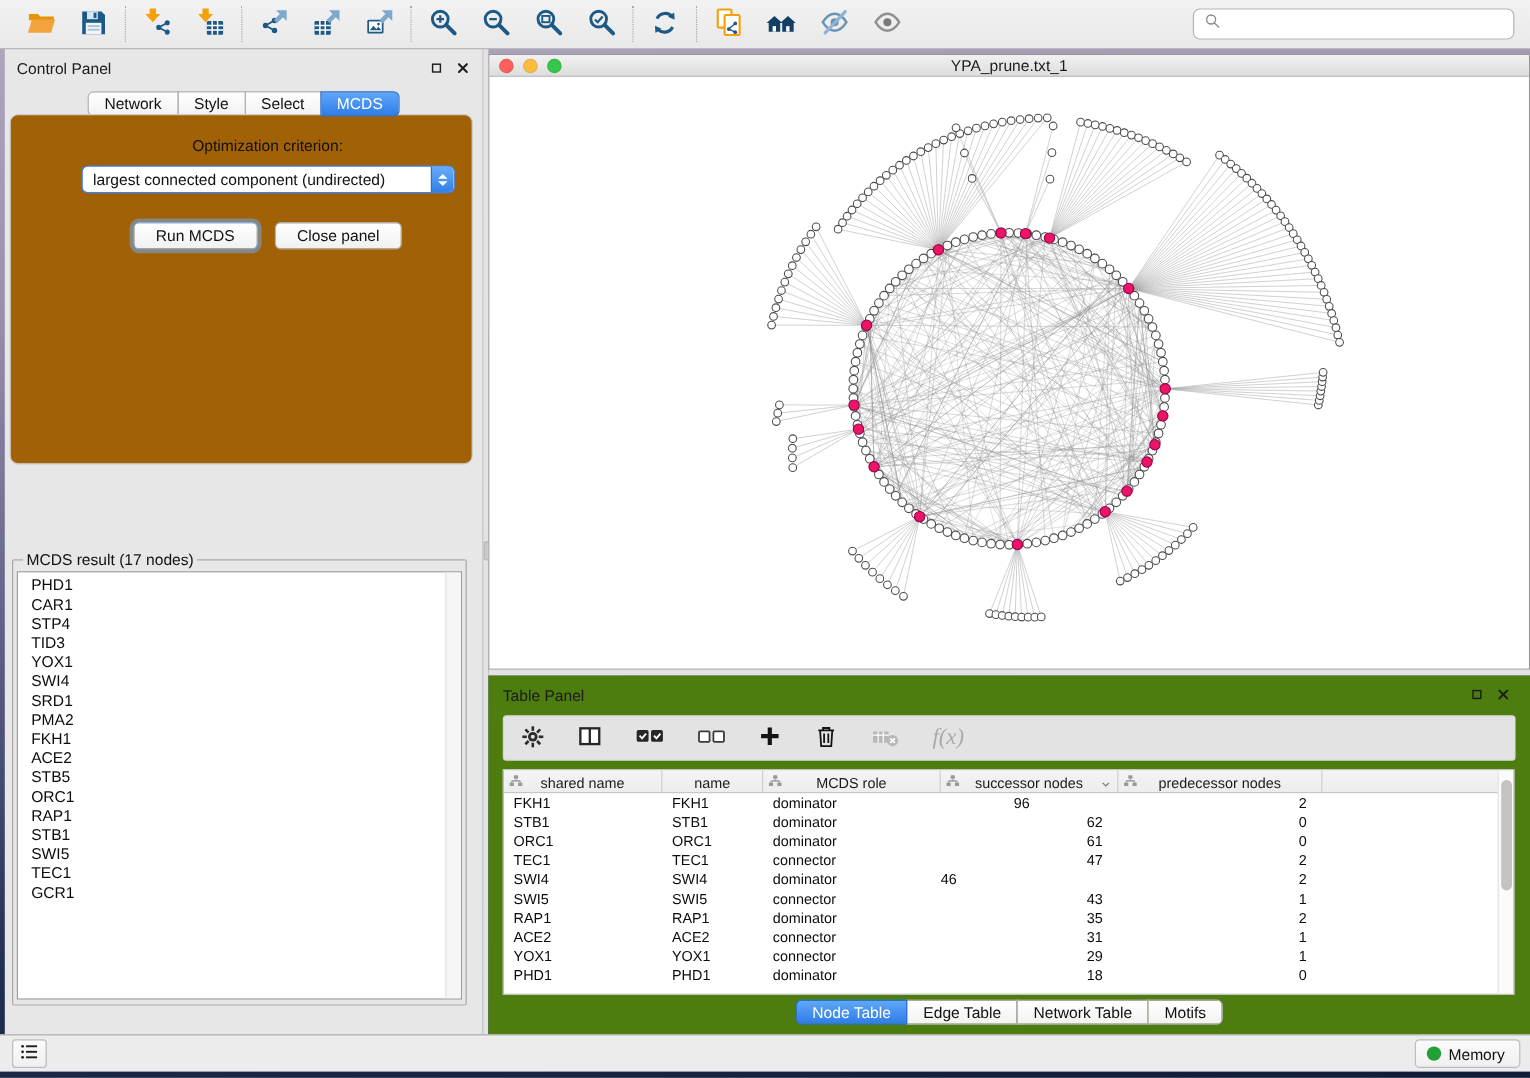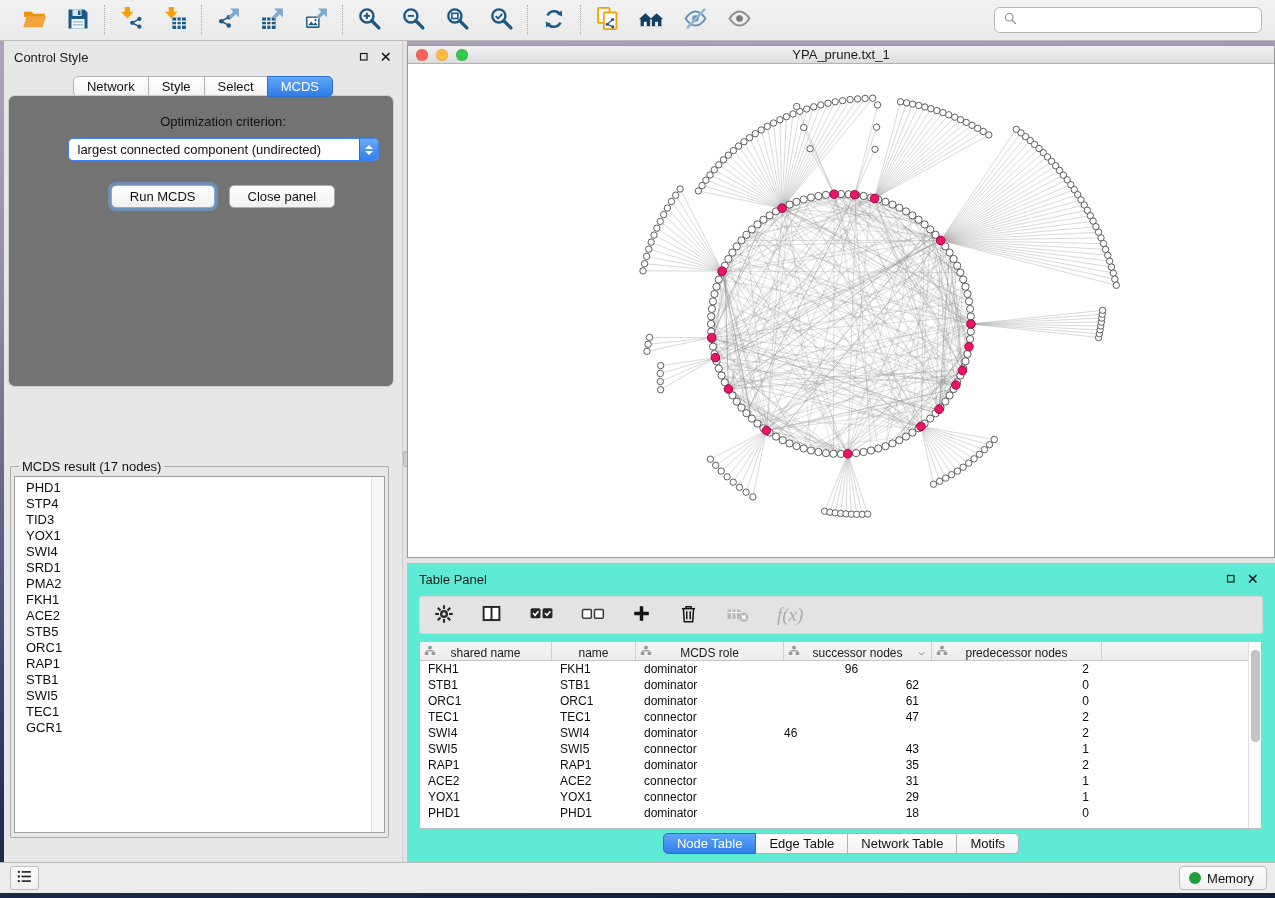--- a/index.html
+++ b/index.html
@@ -37,21 +37,21 @@
   .cp-tabs { margin-top:9px; justify-content:center; }
   .seg { display:flex; }
   .seg .tab { background:linear-gradient(#ffffff,#f2f2f2); border:1px solid #b3b3b3;
     margin-left:-1px; height:21px; padding:0 13px; font-size:13px; color:#111;
     display:flex; align-items:center; cursor:pointer; position:relative; }
   .seg .tab:first-child { border-radius:5px 0 0 5px; margin-left:0; }
   .seg .tab:last-child { border-radius:0 5px 5px 0; }
   .seg .tab.sel { background:linear-gradient(#60a7f9,#2e7de7); border-color:#2b6fd2;
     color:#fff; z-index:2; }
   .cp-box { position:absolute; left:4px; right:8px; top:54px; height:292px;
-    background:#737373; border:1px solid #cdcdcd; border-radius:7px;padding-left:44px; }
+    background:#a16207; border:1px solid #cdcdcd; border-radius:7px;padding-left:44px; }
   .opt-label { text-align:center; margin-top:18px; font-size:13px; color:#111; }
   .select { margin:9px auto 0 auto; width:311px; height:23px; background:#fff;
     border:1px solid #3b82f6; border-radius:5px; display:flex; align-items:center;
     cursor:pointer; overflow:hidden; }
   .select-text { flex:1; font-size:13px; color:#111; padding-left:9px; white-space:nowrap; }
   .select-stepper { width:19px; height:23px; background:linear-gradient(#6aaefa,#2f7ee8);
     border-left:1px solid #2b6fd2; display:flex; flex-direction:column;
     align-items:center; justify-content:center; gap:2px; }
   .select-stepper i { display:block; width:0; height:0; border-left:4px solid transparent;
     border-right:4px solid transparent; }
@@ -87,21 +87,21 @@
     flex-direction:column; }
   .net-titlebar { height:18px; background:linear-gradient(#f1f1f1,#dddddd);
     border-bottom:1px solid #b3b3b3; position:relative; display:flex; align-items:center; }
   .lights { display:flex; gap:8px; margin-left:8px; }
   .light { width:12px; height:12px; border-radius:50%; box-shadow:inset 0 0 1px rgba(0,0,0,.35); }
   .net-title { position:absolute; left:0; right:0; text-align:center; font-size:13px;
     color:#1b1b1b; pointer-events:none; }
   .net-canvas { flex:1; background:#fff; overflow:hidden; }
 
   
-  .table-panel { height:299px; background:#5eead4; position:relative; }
+  .table-panel { height:299px; background:#4d7c0f; position:relative; }
   .tp-header { height:24px; display:flex; align-items:center; padding:8px 16px 0 12px; }
   .tp-toolbar { margin:9px 12px 0 12px; height:38px; background:#e3e3e3;
     border:1px solid #d6d6d6; border-radius:3px; display:flex; align-items:center;
     gap:27px; padding-left:14px; }
   .tp-tbtn { background:none; border:none; display:flex; align-items:center;
     justify-content:flex-start; cursor:pointer; padding:0; }
   .tp-tbtn.disabled { cursor:default; }
   .fx { font-family:"Liberation Serif",serif; font-style:italic; font-size:19px; color:#aaa; }
   .tp-table { margin:7px 13px 0 12px; height:188px; background:#fff;
     border:1px solid #bdbdbd; position:relative; overflow:hidden; }
@@ -314,21 +314,21 @@
             <line x1="14.5" y1="14.5" x2="20" y2="20" stroke="#8a8a8a" stroke-width="1.8" stroke-linecap="round"></line>
           </svg></span>
       <input placeholder="" style="">
     </div>
   </div>
 
   <div class="main">
 
     <aside class="control-panel">
       <div class="cp-header">
-        <span class="panel-title">Control Style</span>
+        <span class="panel-title">Control Panel</span>
         <span class="win-btns">
           <button class="wb">
               <svg width="12" height="12" viewBox="0 0 24 24">
                 <rect x="5" y="5" width="13" height="13" fill="none" stroke="#1c1c1c" stroke-width="2.4"></rect>
               </svg>
             </button>
           <button class="wb">
               <svg width="12" height="12" viewBox="0 0 24 24">
                 <path d="M5 5l13 13M18 5L5 18" stroke="#1c1c1c" stroke-width="3.4" stroke-linecap="round"></path>
               </svg>
@@ -355,20 +355,21 @@
           <button class="btn focus">Run MCDS</button>
           <button class="btn">Close panel</button>
         </div>
       </div>
 
       <fieldset class="result-fs">
         <legend>MCDS result (17 nodes)</legend>
         <div class="result-list">
           <div class="result-items" id="result-items">
               <div>PHD1</div>
+              <div>CAR1</div>
               <div>STP4</div>
               <div>TID3</div>
               <div>YOX1</div>
               <div>SWI4</div>
               <div>SRD1</div>
               <div>PMA2</div>
               <div>FKH1</div>
               <div>ACE2</div>
               <div>STB5</div>
               <div>ORC1</div>

